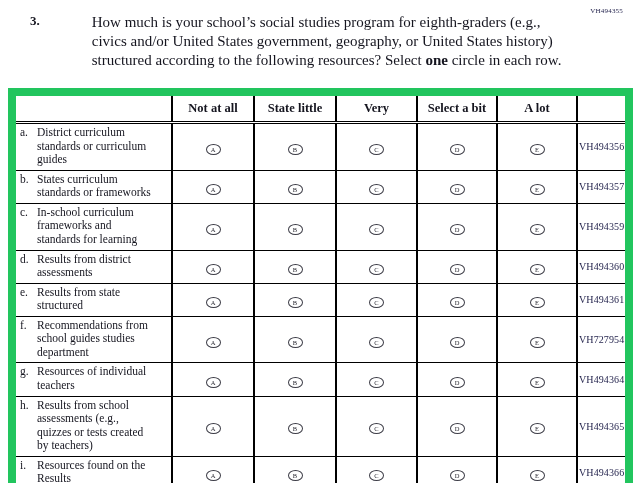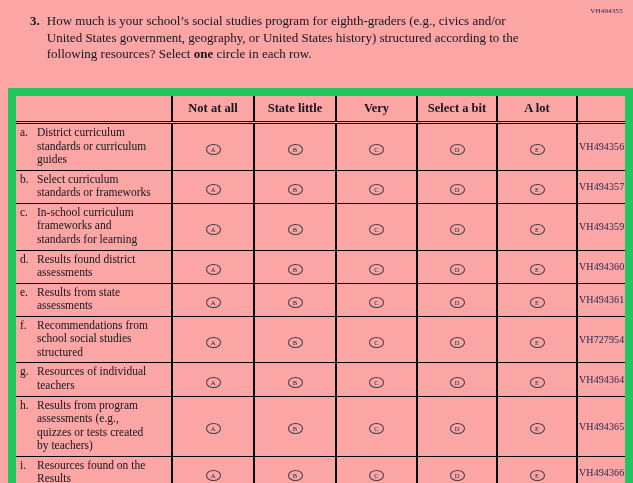--- a/index.html
+++ b/index.html
@@ -1,27 +1,27 @@
 <!DOCTYPE html>
 <html><head>
 <meta charset="utf-8">
 <style>
   html,body{margin:0;padding:0;background:#e8e8e8;}
   .page{
-    position:relative;width:633px;height:483px;background:#fca5a5;
+    position:relative;width:633px;height:483px;background:#ffffff;
     font-family:"Liberation Serif","DejaVu Serif",serif;color:#15151f;
     overflow:hidden;margin:0 auto;
   }
   .page-code{
     position:absolute;top:7px;right:10px;font-size:7px;letter-spacing:.2px;
     color:#26264f;
   }
   .question{position:absolute;top:13px;left:30px;display:flex;}
   .q-num{font-weight:bold;font-size:13px;margin-right:7px;line-height:1.28;}
-  .q-text{width:482px;font-size:13px;line-height:1.28;}
+  .q-text{width:482px;font-size:15px;line-height:1.28;margin-left:45px;}
   .q-text b{font-weight:bold;}
 
   table.grid{
     position:absolute;top:88px;left:8px;width:617px;
     border-collapse:collapse;table-layout:fixed;
     border:8px solid #22c55e;
   }
   .grid th,.grid td{
     border-left:2px solid #000;border-right:2px solid #000;
     border-top:1px solid #000;border-bottom:1px solid #000;
@@ -93,21 +93,21 @@
           <td class="option-cell"><span class="bubble">B</span></td>
           <td class="option-cell"><span class="bubble">C</span></td>
           <td class="option-cell"><span class="bubble">D</span></td>
           <td class="option-cell"><span class="bubble">E</span></td>
           <td class="code-cell">VH494356</td>
         </tr>
         <tr>
           <td class="label-cell">
             <div class="label-wrap">
               <span class="row-letter">b.</span>
-              <span class="row-text">Select curriculum standards or frameworks</span>
+              <span class="row-text">States curriculum standards or frameworks</span>
             </div>
           </td>
           <td class="option-cell"><span class="bubble">A</span></td>
           <td class="option-cell"><span class="bubble">B</span></td>
           <td class="option-cell"><span class="bubble">C</span></td>
           <td class="option-cell"><span class="bubble">D</span></td>
           <td class="option-cell"><span class="bubble">E</span></td>
           <td class="code-cell">VH494357</td>
         </tr>
         <tr>
@@ -121,49 +121,49 @@
           <td class="option-cell"><span class="bubble">B</span></td>
           <td class="option-cell"><span class="bubble">C</span></td>
           <td class="option-cell"><span class="bubble">D</span></td>
           <td class="option-cell"><span class="bubble">E</span></td>
           <td class="code-cell">VH494359</td>
         </tr>
         <tr>
           <td class="label-cell">
             <div class="label-wrap">
               <span class="row-letter">d.</span>
-              <span class="row-text">Results found district assessments</span>
+              <span class="row-text">Results from district assessments</span>
             </div>
           </td>
           <td class="option-cell"><span class="bubble">A</span></td>
           <td class="option-cell"><span class="bubble">B</span></td>
           <td class="option-cell"><span class="bubble">C</span></td>
           <td class="option-cell"><span class="bubble">D</span></td>
           <td class="option-cell"><span class="bubble">E</span></td>
           <td class="code-cell">VH494360</td>
         </tr>
         <tr>
           <td class="label-cell">
             <div class="label-wrap">
               <span class="row-letter">e.</span>
-              <span class="row-text">Results from state assessments</span>
+              <span class="row-text">Results from state structured</span>
             </div>
           </td>
           <td class="option-cell"><span class="bubble">A</span></td>
           <td class="option-cell"><span class="bubble">B</span></td>
           <td class="option-cell"><span class="bubble">C</span></td>
           <td class="option-cell"><span class="bubble">D</span></td>
           <td class="option-cell"><span class="bubble">E</span></td>
           <td class="code-cell">VH494361</td>
         </tr>
         <tr>
           <td class="label-cell">
             <div class="label-wrap">
               <span class="row-letter">f.</span>
-              <span class="row-text">Recommendations from school social studies structured</span>
+              <span class="row-text">Recommendations from school guides studies department</span>
             </div>
           </td>
           <td class="option-cell"><span class="bubble">A</span></td>
           <td class="option-cell"><span class="bubble">B</span></td>
           <td class="option-cell"><span class="bubble">C</span></td>
           <td class="option-cell"><span class="bubble">D</span></td>
           <td class="option-cell"><span class="bubble">E</span></td>
           <td class="code-cell">VH727954</td>
         </tr>
         <tr>
@@ -177,21 +177,21 @@
           <td class="option-cell"><span class="bubble">B</span></td>
           <td class="option-cell"><span class="bubble">C</span></td>
           <td class="option-cell"><span class="bubble">D</span></td>
           <td class="option-cell"><span class="bubble">E</span></td>
           <td class="code-cell">VH494364</td>
         </tr>
         <tr>
           <td class="label-cell">
             <div class="label-wrap">
               <span class="row-letter">h.</span>
-              <span class="row-text">Results from program assessments (e.g., quizzes or tests created by teachers)</span>
+              <span class="row-text">Results from school assessments (e.g., quizzes or tests created by teachers)</span>
             </div>
           </td>
           <td class="option-cell"><span class="bubble">A</span></td>
           <td class="option-cell"><span class="bubble">B</span></td>
           <td class="option-cell"><span class="bubble">C</span></td>
           <td class="option-cell"><span class="bubble">D</span></td>
           <td class="option-cell"><span class="bubble">E</span></td>
           <td class="code-cell">VH494365</td>
         </tr>
         <tr>

